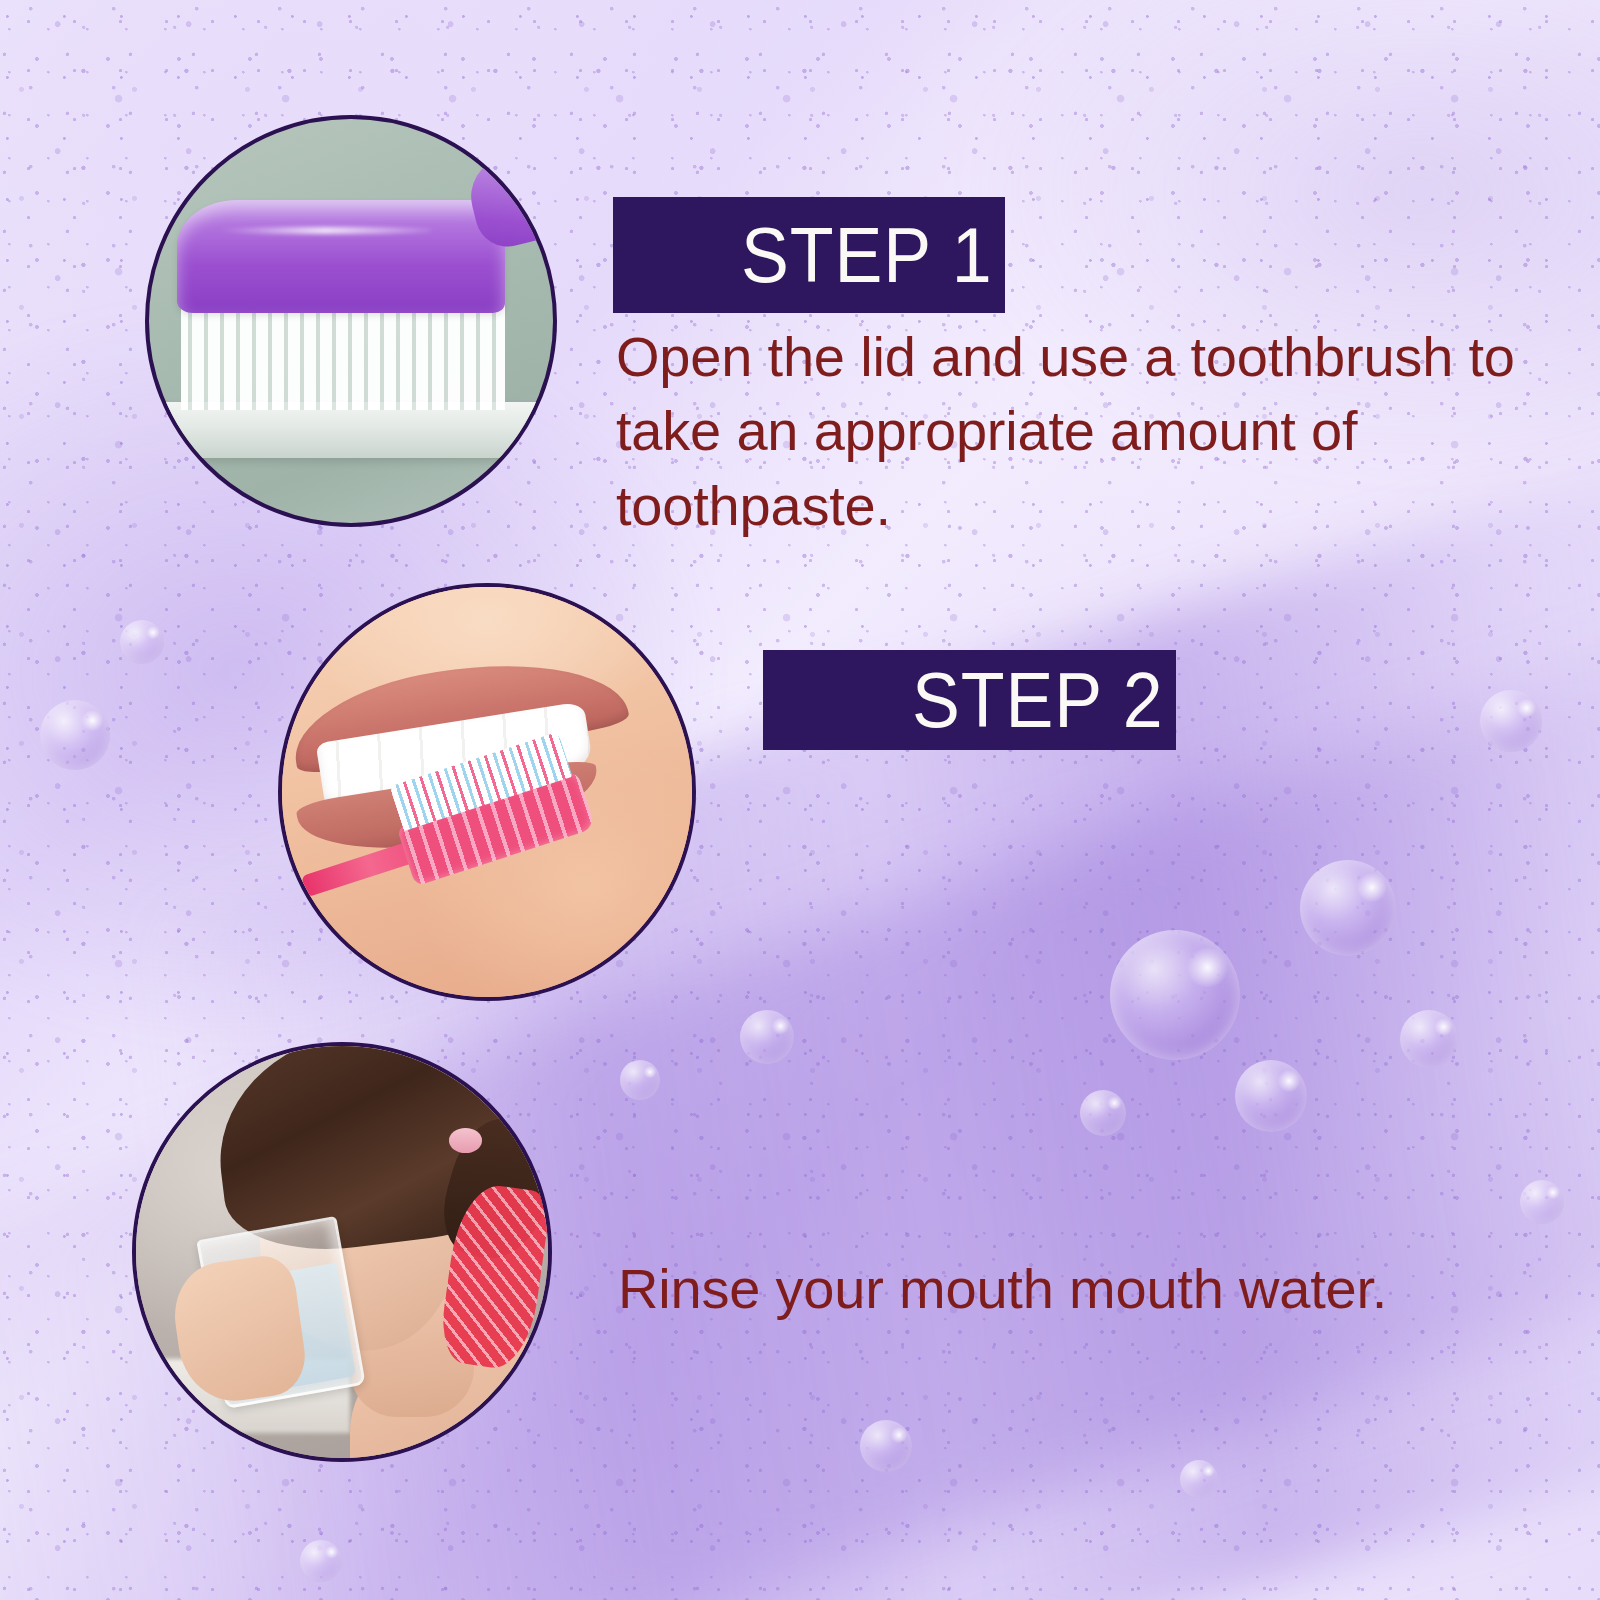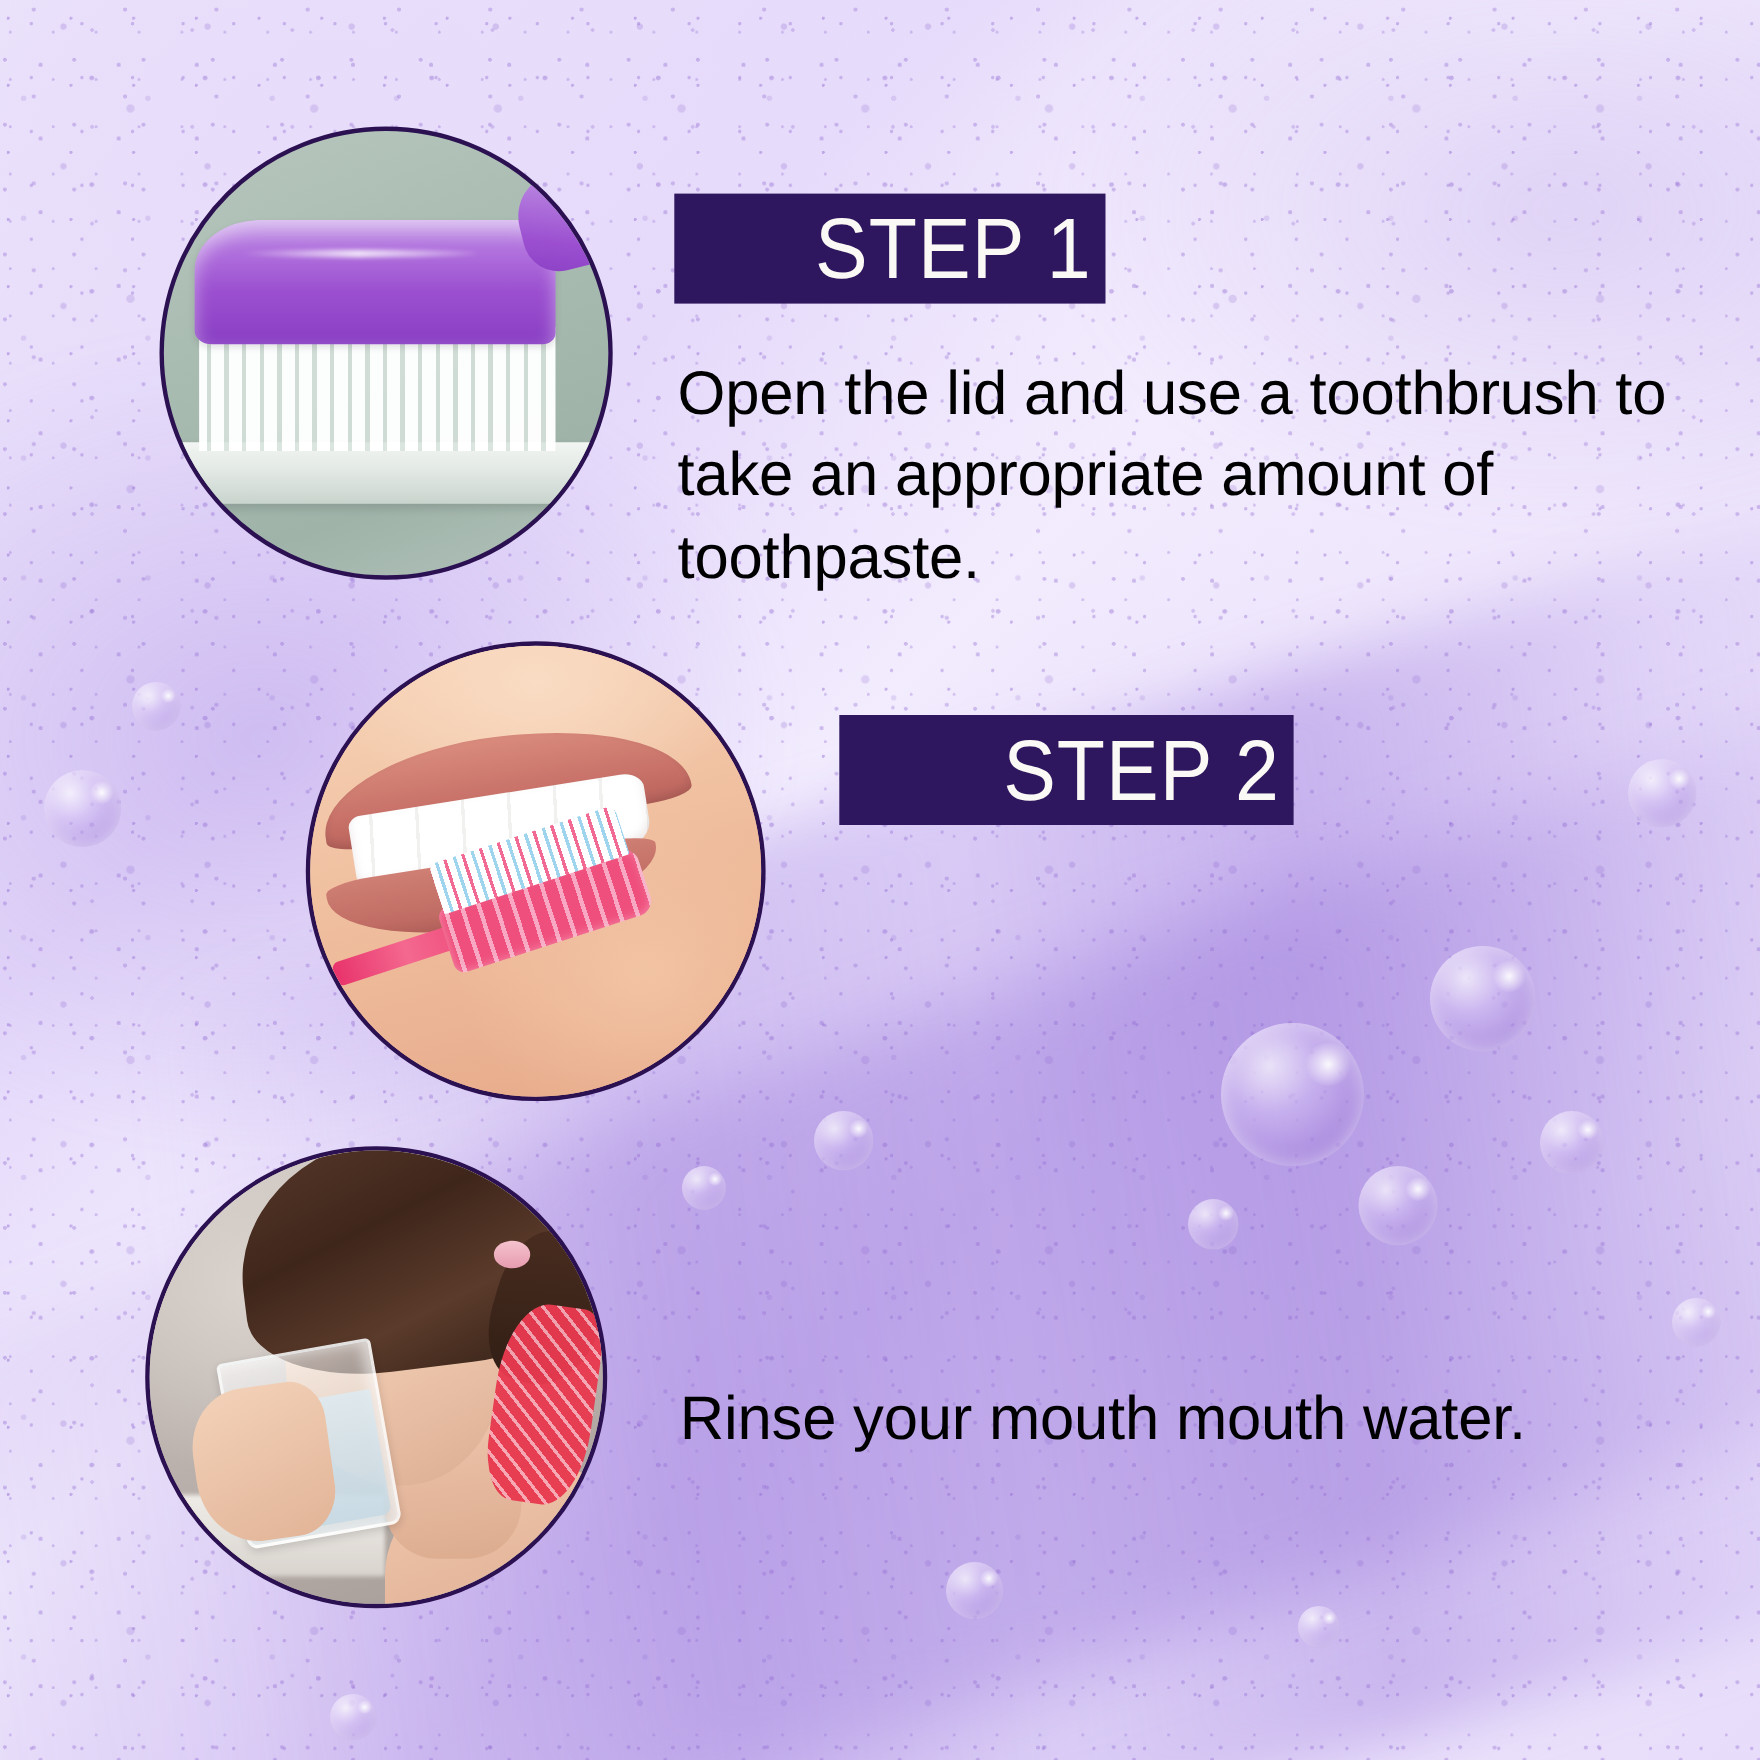--- a/index.html
+++ b/index.html
@@ -269,27 +269,27 @@
     letter-spacing:1px;
     white-space:nowrap;
   }
   .badge span{
     font-size:78px;
     line-height:1;
     transform:scaleX(.92);
     transform-origin:right center;
     padding-right:14px;
   }
-  .b1{left:613px;top:176px;width:392px;height:100px;text-align:right;}
+  .b1{left:613px;top:197px;width:392px;height:116px;text-align:right;}
   .b2{left:763px;top:650px;width:413px;height:100px;}
   .b3{left:616px;top:1130px;width:406px;height:96px;}
 
   .body-text{
     position:absolute;
-    color:#000000;
+    color:#7f1d1d;
     font-size:56px;
     line-height:1.33;
     letter-spacing:-.2px;
     white-space:pre-line;
   }
   .t1{left:616px;top:320px;width:900px;}
   .t2{left:755px;top:778px;width:700px;}
   .t3{left:618px;top:1252px;width:840px;}
 </style>
 </head>

